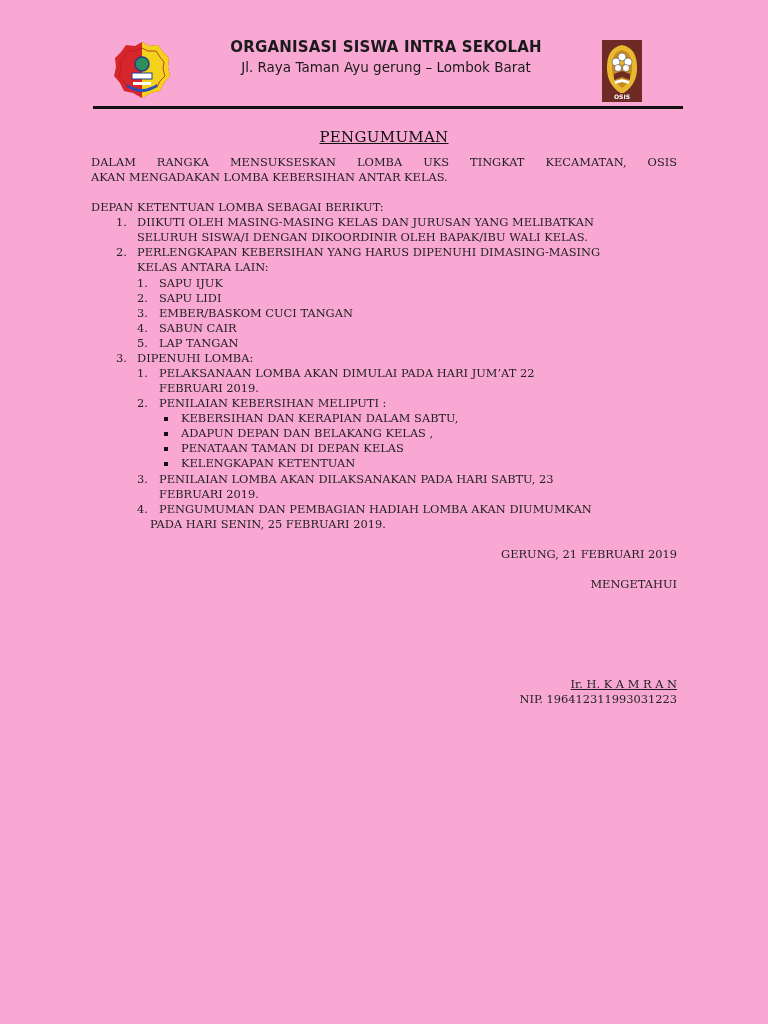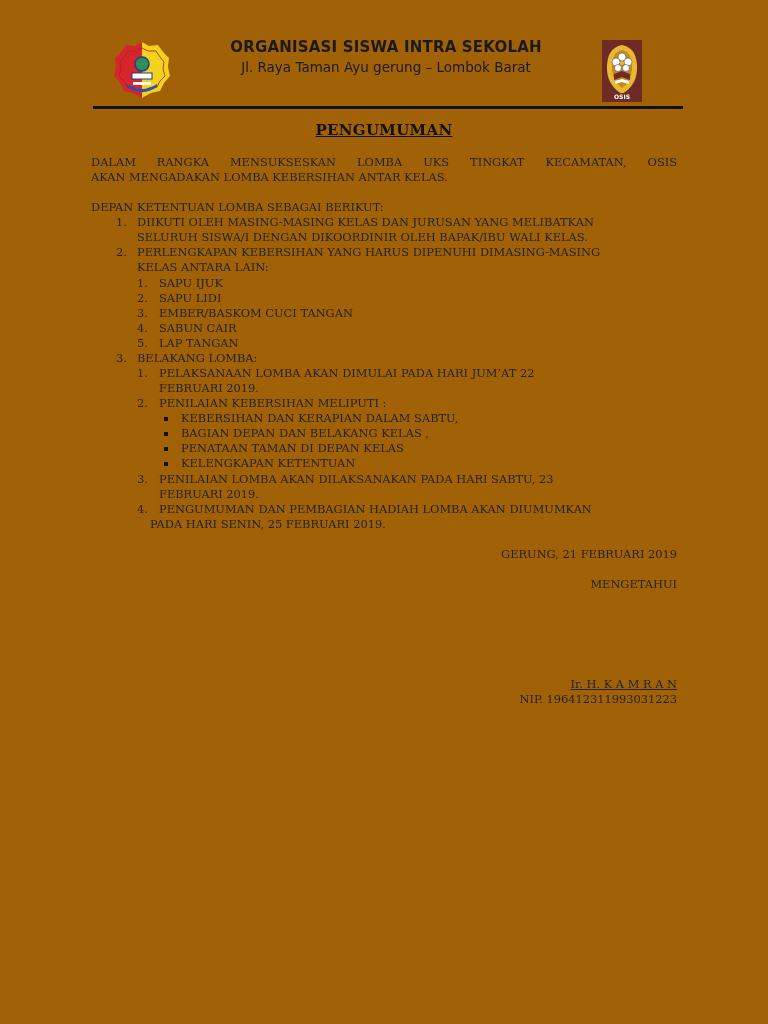--- a/index.html
+++ b/index.html
@@ -1,31 +1,31 @@
 <!DOCTYPE html>
 <html><head>
 <meta charset="utf-8">
 <style>
   html, body { margin:0; padding:0; background:#ffffff; }
   body { width:768px; height:1024px; position:relative; overflow:hidden; color:#1a1a1a; }
-  .page { position:absolute; left:0; top:0; width:768px; height:1024px; background:#a16207; }
+  .page { position:absolute; left:0; top:0; width:768px; height:1024px; background:#f9a8d4; }
 
   .kop { position:absolute; left:93px; top:36px; width:590px; height:70px; }
   .logo-left { position:absolute; left:20px; top:4px; width:58px; height:62px; }
   .logo-right { position:absolute; left:509px; top:4px; width:40px; height:62px; }
   .kop-text { position:absolute; left:80px; top:2px; width:426px; text-align:center;
               font-family:"DejaVu Sans", sans-serif; color:#1a1a1a; }
   .kop-org { font-size:15px; font-weight:bold; line-height:19px; letter-spacing:0.2px; }
   .kop-school { font-size:15px; font-weight:bold; line-height:19px; }
   .kop-addr { font-size:13.5px; line-height:20px; }
   .rule { position:absolute; left:93px; top:106px; width:590px; height:3px; background:#111; }
 
   .doc { font-family:"DejaVu Serif", serif; font-size:11.4px; color:#222; }
-  .title { position:absolute; left:0; width:768px; top:121px; text-align:center;
-           font-family:"DejaVu Serif", serif; font-weight:bold; font-size:15px;
+  .title { position:absolute; left:0; width:768px; top:128px; text-align:center;
+           font-family:"DejaVu Serif", serif; font-weight:normal; font-size:15px;
            text-decoration:underline; letter-spacing:0.3px; color:#111; }
   .line { position:absolute; white-space:nowrap; line-height:15px; }
   .num { position:absolute; white-space:nowrap; line-height:15px; }
   .bullet { position:absolute; width:4px; height:4px; background:#111; }
   .right { position:absolute; right:91px; text-align:right; white-space:nowrap; line-height:15px; }
   .signer { text-decoration:underline; letter-spacing:2px; }
 </style>
 </head>
 <body>
 
@@ -93,33 +93,33 @@
     <div class="num" style="left:137px; top:291px;">2.</div>
     <div class="line" style="left:159px; top:291px;">SAPU LIDI</div>
     <div class="num" style="left:137px; top:306px;">3.</div>
     <div class="line" style="left:159px; top:306px;">EMBER/BASKOM CUCI TANGAN</div>
     <div class="num" style="left:137px; top:321px;">4.</div>
     <div class="line" style="left:159px; top:321px;">SABUN CAIR</div>
     <div class="num" style="left:137px; top:336px;">5.</div>
     <div class="line" style="left:159px; top:336px;">LAP TANGAN</div>
 
     <div class="num" style="left:116px; top:351px;">3.</div>
-    <div class="line" style="left:137px; top:351px;">BELAKANG LOMBA:</div>
+    <div class="line" style="left:137px; top:351px;">DIPENUHI LOMBA:</div>
 
     <div class="num" style="left:137px; top:366px;">1.</div>
     <div class="line" style="left:159px; top:366px;">PELAKSANAAN LOMBA AKAN DIMULAI PADA HARI JUM’AT 22</div>
     <div class="line" style="left:159px; top:381px;">FEBRUARI 2019.</div>
 
     <div class="num" style="left:137px; top:396px;">2.</div>
     <div class="line" style="left:159px; top:396px;">PENILAIAN KEBERSIHAN MELIPUTI :</div>
 
     <div class="bullet" style="left:164px; top:417px;"></div>
     <div class="line" style="left:181px; top:411px;">KEBERSIHAN DAN KERAPIAN DALAM SABTU,</div>
     <div class="bullet" style="left:164px; top:432px;"></div>
-    <div class="line" style="left:181px; top:426px;">BAGIAN DEPAN DAN BELAKANG KELAS ,</div>
+    <div class="line" style="left:181px; top:426px;">ADAPUN DEPAN DAN BELAKANG KELAS ,</div>
     <div class="bullet" style="left:164px; top:447px;"></div>
     <div class="line" style="left:181px; top:441px;">PENATAAN TAMAN DI DEPAN KELAS</div>
     <div class="bullet" style="left:164px; top:462px;"></div>
     <div class="line" style="left:181px; top:456px;">KELENGKAPAN KETENTUAN</div>
 
     <div class="num" style="left:137px; top:472px;">3.</div>
     <div class="line" style="left:159px; top:472px;">PENILAIAN LOMBA AKAN DILAKSANAKAN PADA HARI SABTU, 23</div>
     <div class="line" style="left:159px; top:487px;">FEBRUARI 2019.</div>
 
     <div class="num" style="left:137px; top:502px;">4.</div>

